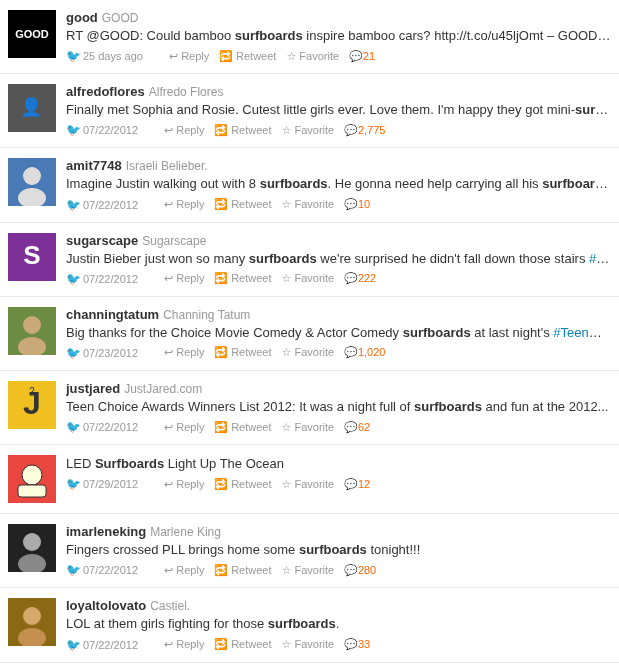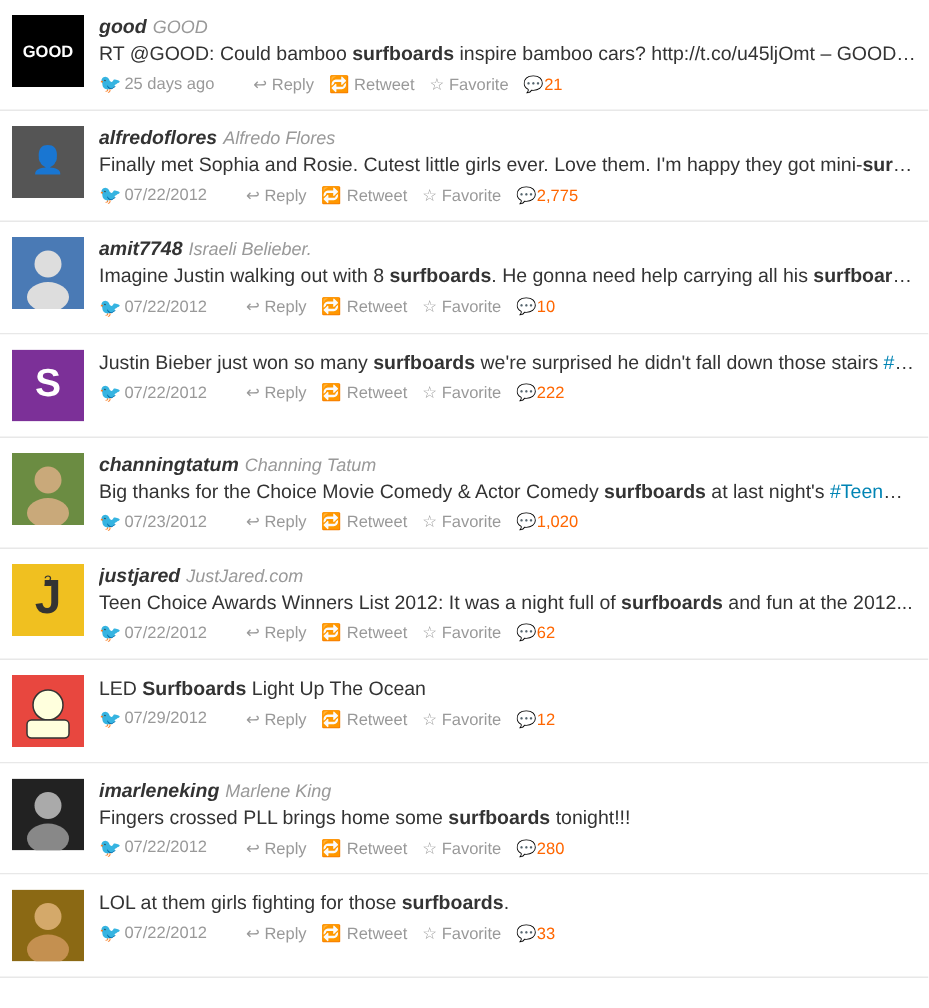--- a/index.html
+++ b/index.html
@@ -19,21 +19,21 @@
     }
     .tweet-item:nth-child(odd) { background: #fff; }
     .avatar {
       width: 48px;
       height: 48px;
       flex-shrink: 0;
       margin-right: 10px;
       overflow: hidden;
     }
     .tweet-content { flex: 1; overflow: hidden; }
-    .tweet-header { margin-bottom: 2px; font-style: italic; }
+    .tweet-header { margin-bottom: 2px; }
     .screen-name {
       font-weight: bold;
       font-size: 13px;
       color: #333;
       margin-right: 4px;
     }
     .display-name {
       font-size: 12px;
       color: #999;
     }
@@ -140,20 +140,21 @@
     <span class="meta-replies">💬10</span>
   </div>
       </div>
     </div>
     <div class="tweet-item">
       <div class="avatar"><svg width="48" height="48" viewBox="0 0 48 48" xmlns="http://www.w3.org/2000/svg">
           <rect width="48" height="48" fill="#7c3098"></rect>
           <text x="50%" y="65%" text-anchor="middle" font-size="26" font-weight="bold" fill="#fff" font-family="Arial">S</text>
         </svg></div>
       <div class="tweet-content">
+        <div class="tweet-header"><span class="screen-name">sugarscape</span><span class="display-name">Sugarscape</span></div>
         <div class="tweet-text"><span>Justin Bieber just won so many </span><strong class="keyword">surfboards</strong><span> we're surprised he didn't fall down those stairs </span><span class="hashtag">#TCA</span><span></span></div>
         <div class="tweet-meta">
     <span class="meta-bird">🐦</span>
     <span class="meta-date">07/22/2012</span>
     <span class="meta-action">↩ Reply</span>
     <span class="meta-action">🔁 Retweet</span>
     <span class="meta-action">☆ Favorite</span>
     <span class="meta-replies">💬222</span>
   </div>
       </div>
@@ -233,20 +234,21 @@
   </div>
       </div>
     </div>
     <div class="tweet-item">
       <div class="avatar"><svg width="48" height="48" viewBox="0 0 48 48" xmlns="http://www.w3.org/2000/svg">
           <rect width="48" height="48" fill="#8b6914"></rect>
           <circle cx="24" cy="18" r="9" fill="#d4a96a"></circle>
           <ellipse cx="24" cy="40" rx="14" ry="10" fill="#c49050"></ellipse>
         </svg></div>
       <div class="tweet-content">
+        <div class="tweet-header"><span class="screen-name">loyaltolovato</span><span class="display-name">Castiel.</span></div>
         <div class="tweet-text"><span>LOL at them girls fighting for those </span><strong class="keyword">surfboards</strong><span>.</span></div>
         <div class="tweet-meta">
     <span class="meta-bird">🐦</span>
     <span class="meta-date">07/22/2012</span>
     <span class="meta-action">↩ Reply</span>
     <span class="meta-action">🔁 Retweet</span>
     <span class="meta-action">☆ Favorite</span>
     <span class="meta-replies">💬33</span>
   </div>
       </div>

